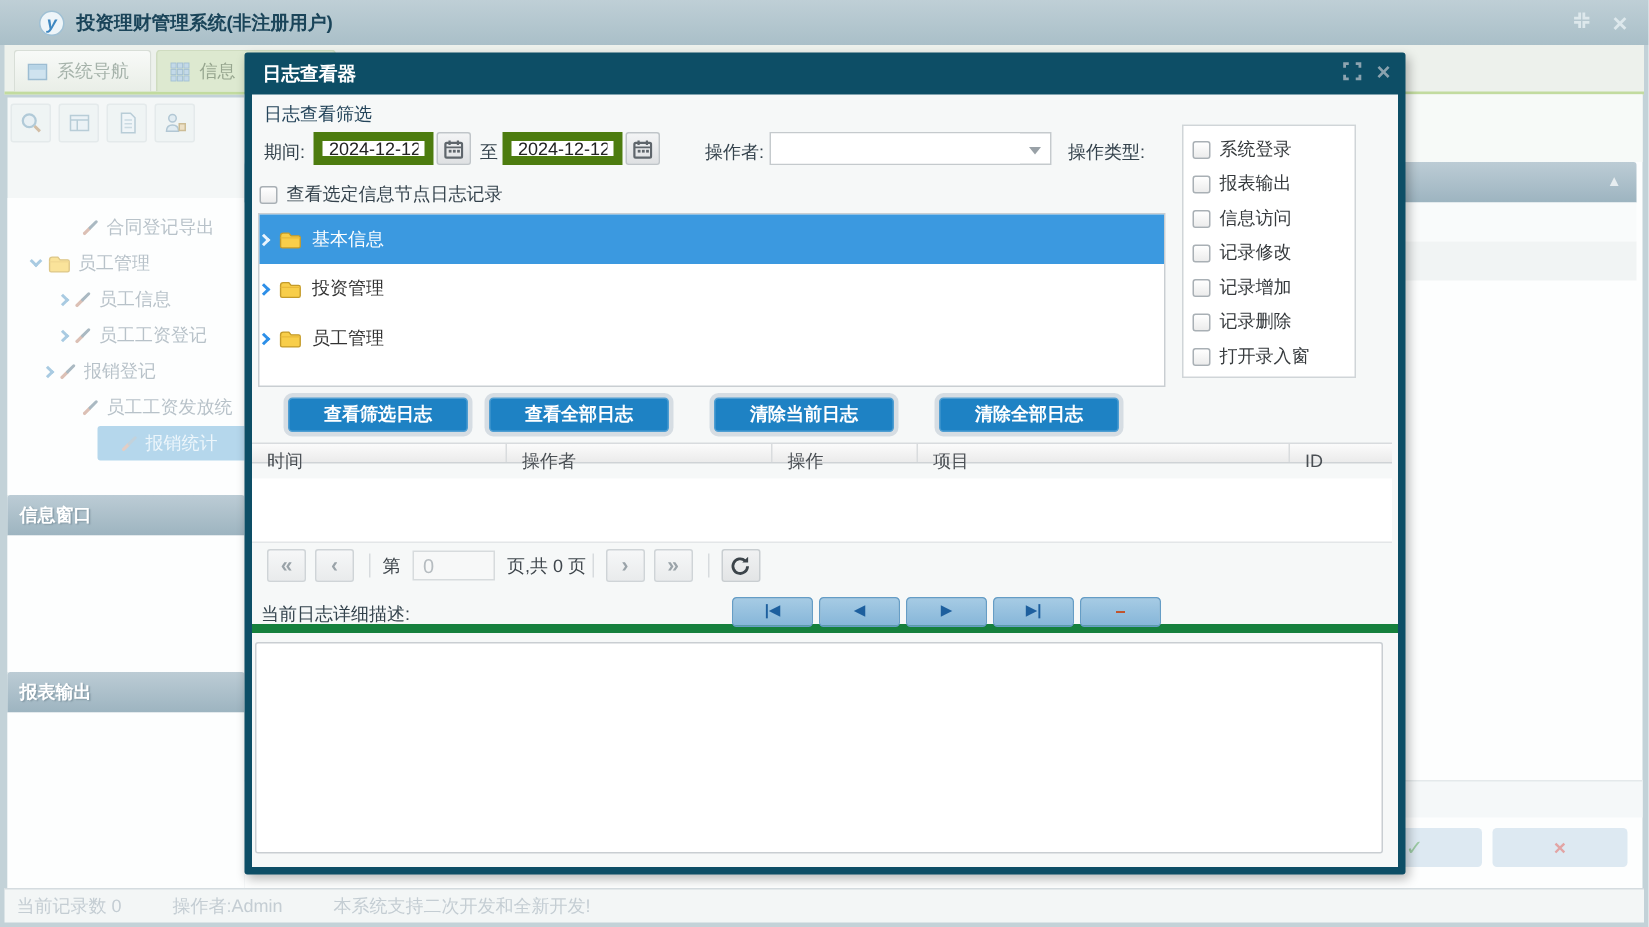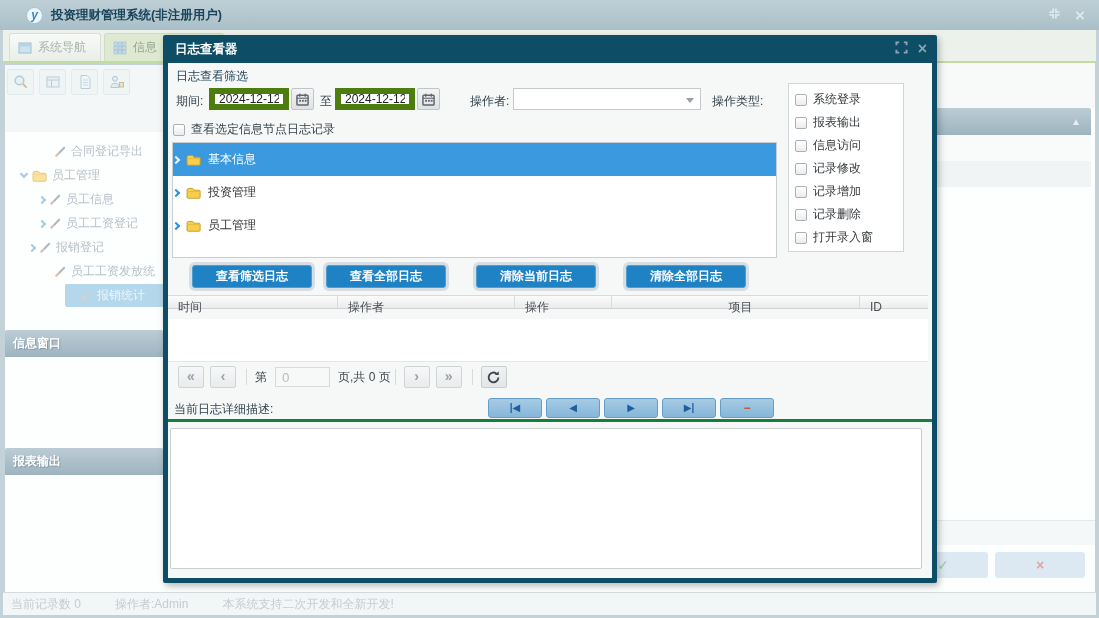--- a/index.html
+++ b/index.html
@@ -73,21 +73,21 @@
   .th { line-height:22px; padding-left:10px; border-right:1px solid #d9dcde; }
   .tbl-body { position:absolute; background:#fff; border-bottom:1px solid #e3e6e8; }
 
   .pager { position:absolute; display:flex; align-items:center; padding-left:10px; }
   .pbtn { width:26px; height:22px; background:linear-gradient(#f6f7f8,#e9ebec); border:1px solid #cfd4d7; border-radius:2px; color:#9aa3a9; font-size:14px; font-weight:bold; text-align:center; line-height:19px; margin-right:6px; }
   .vsep { width:1px; height:16px; background:#d7dbde; margin:0 8px 0 4px; }
   .pg-input { width:55px; height:20px; border:1px solid #d7dbdd; background:#f7f8f8; color:#b6bcc0; padding-left:6px; margin:0 8px; font-family:inherit; }
   .refbtn { width:26px; height:22px; background:linear-gradient(#f0f1f2,#e3e5e6); border:1px solid #c9ced1; border-radius:2px; display:flex; align-items:center; justify-content:center; }
   .pg-txt { color:#3f464c; }
 
-  .detail-row { position:absolute; border-bottom:3px solid #15803d; }
+  .detail-row { position:absolute; border-bottom:6px solid #15803d; }
   .rbtn { position:absolute; top:3px; width:54px; height:20px; background:linear-gradient(#a6cbe4,#86b6d9); border:1px solid #659dc6; border-radius:3px; color:#1d5f9e; font-size:10px; text-align:center; line-height:18px; font-weight:bold; }
   .rbtn.red { color:#c2532c; font-size:12px; }
   .detail-area { position:absolute; background:#fff; border:1px solid #c9ced2; border-radius:2px; resize:none; font-family:inherit; }
 </style>
 </head>
 <body>
 
 <div class="abs" id="titlebar">
   <div class="app-icon">y</div>
   <div class="app-title">投资理财管理系统(非注册用户)</div>
@@ -364,21 +364,21 @@
 
     <div class="act-btn" style="left:8px; top:202px;margin-left:16px;">查看筛选日志</div>
     <div class="act-btn" style="left:158px; top:202px;">查看全部日志</div>
     <div class="act-btn" style="left:308px; top:202px;">清除当前日志</div>
     <div class="act-btn" style="left:458px; top:202px;">清除全部日志</div>
 
     <div class="tbl-head" style="left:0; top:232px; width:760px;">
       <div class="th" style="width:170px;">时间</div>
       <div class="th" style="width:177px;">操作者</div>
       <div class="th" style="width:97px;">操作</div>
-      <div class="th" style="width:248px;text-align:center;">项目</div>
+      <div class="th" style="width:248px;">项目</div>
       <div class="th" style="width:68px; border-right:none;">ID</div>
     </div>
     <div class="tbl-body" style="left:0; top:256px; width:760px; height:43px;"></div>
 
     <div class="pager" style="left:0; top:299px; width:760px; height:30px;">
       <div class="pbtn">«</div>
       <div class="pbtn">‹</div>
       <span class="vsep"></span>
       <span class="pg-txt">第</span>
       <input class="pg-input" value="0" style="">

